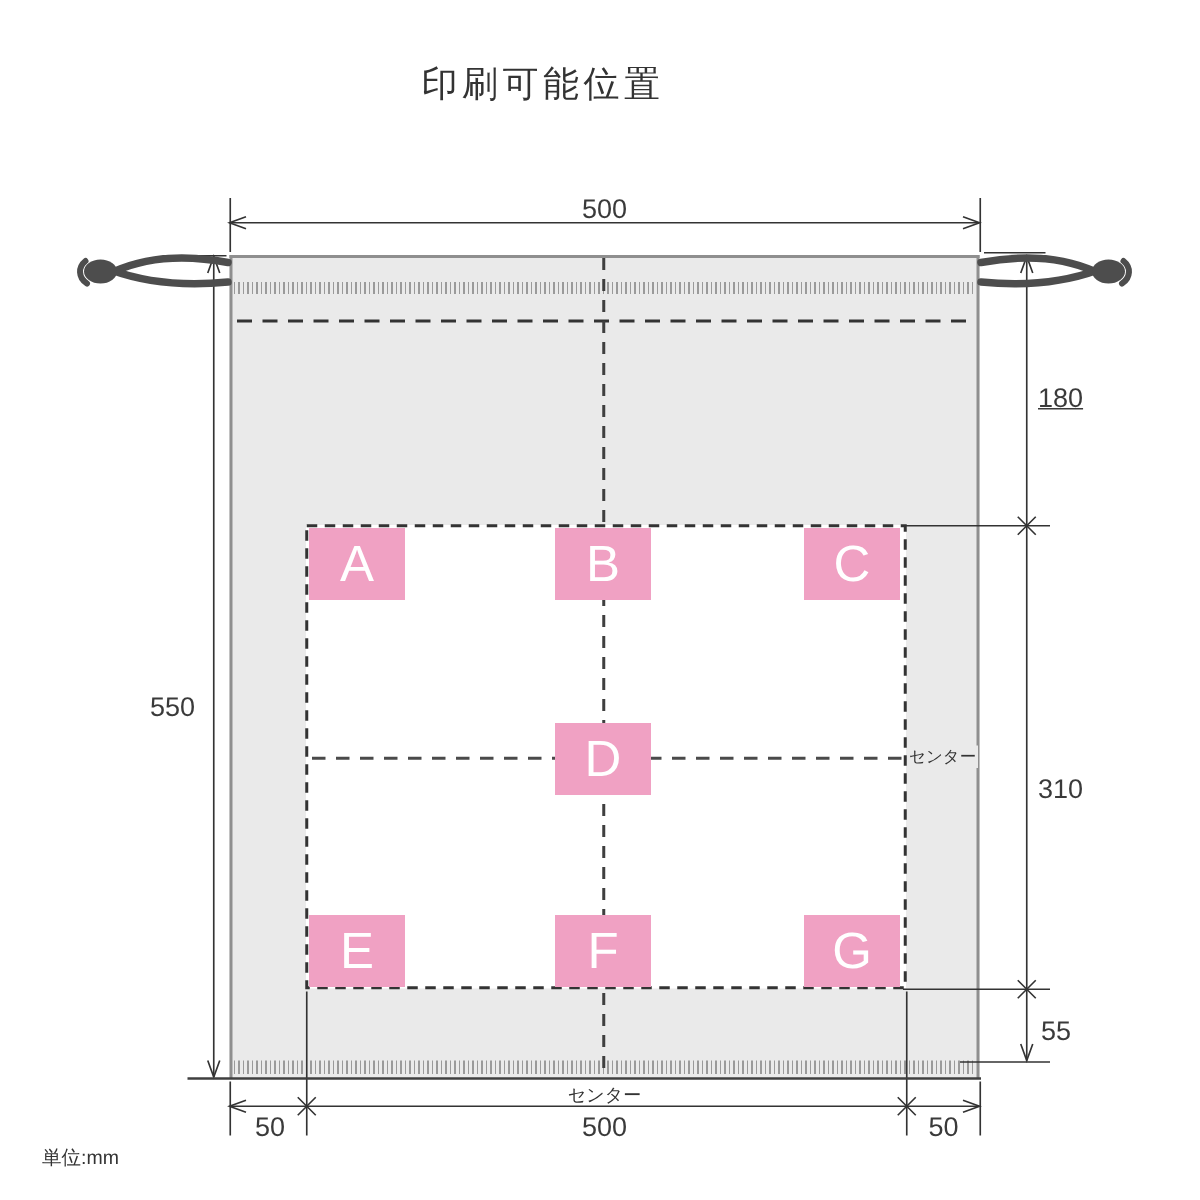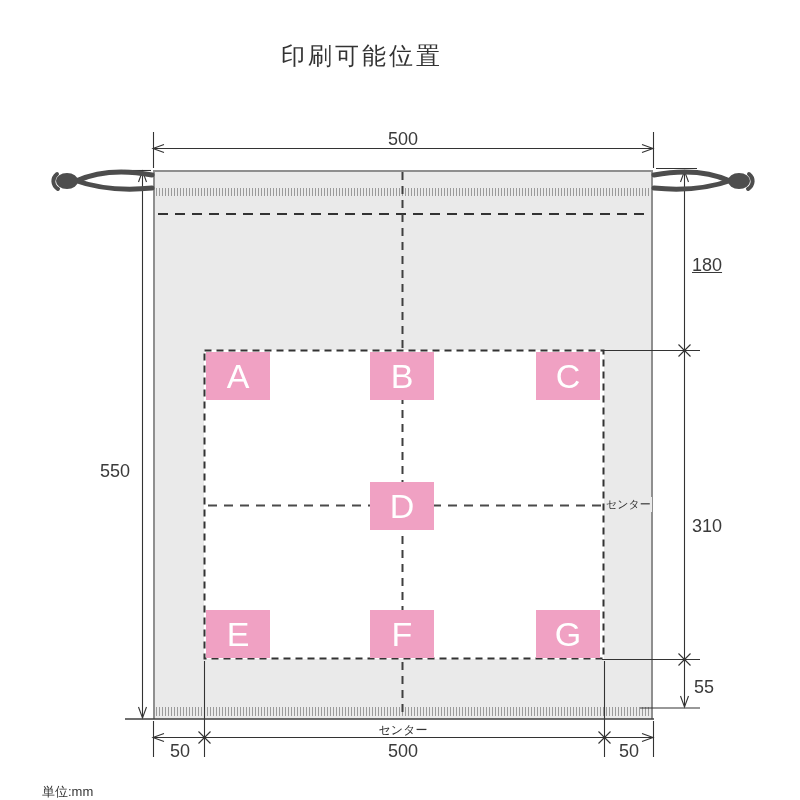--- a/index.html
+++ b/index.html
@@ -75,21 +75,21 @@
 
   .center-right{
     position:absolute;left:605px;top:497px;z-index:6;
     font-size:11px;color:#333;background:var(--bag-fill);padding:0 1px;white-space:nowrap;
   }
   .center-bottom{
     position:absolute;left:368px;top:722px;width:70px;text-align:center;z-index:6;
     font-size:12px;color:#333;white-space:nowrap;
   }
   .unit-note{
-    position:absolute;left:42px;top:763px;font-size:13px;color:#333;z-index:6;margin-top:20px;
+    position:absolute;left:28px;top:763px;font-size:13px;color:#333;z-index:6;
   }
 </style>
 </head>
 <body>
 
 <div class="stage">
 
   <div class="page-title">印刷可能位置</div>
 
   <div>

